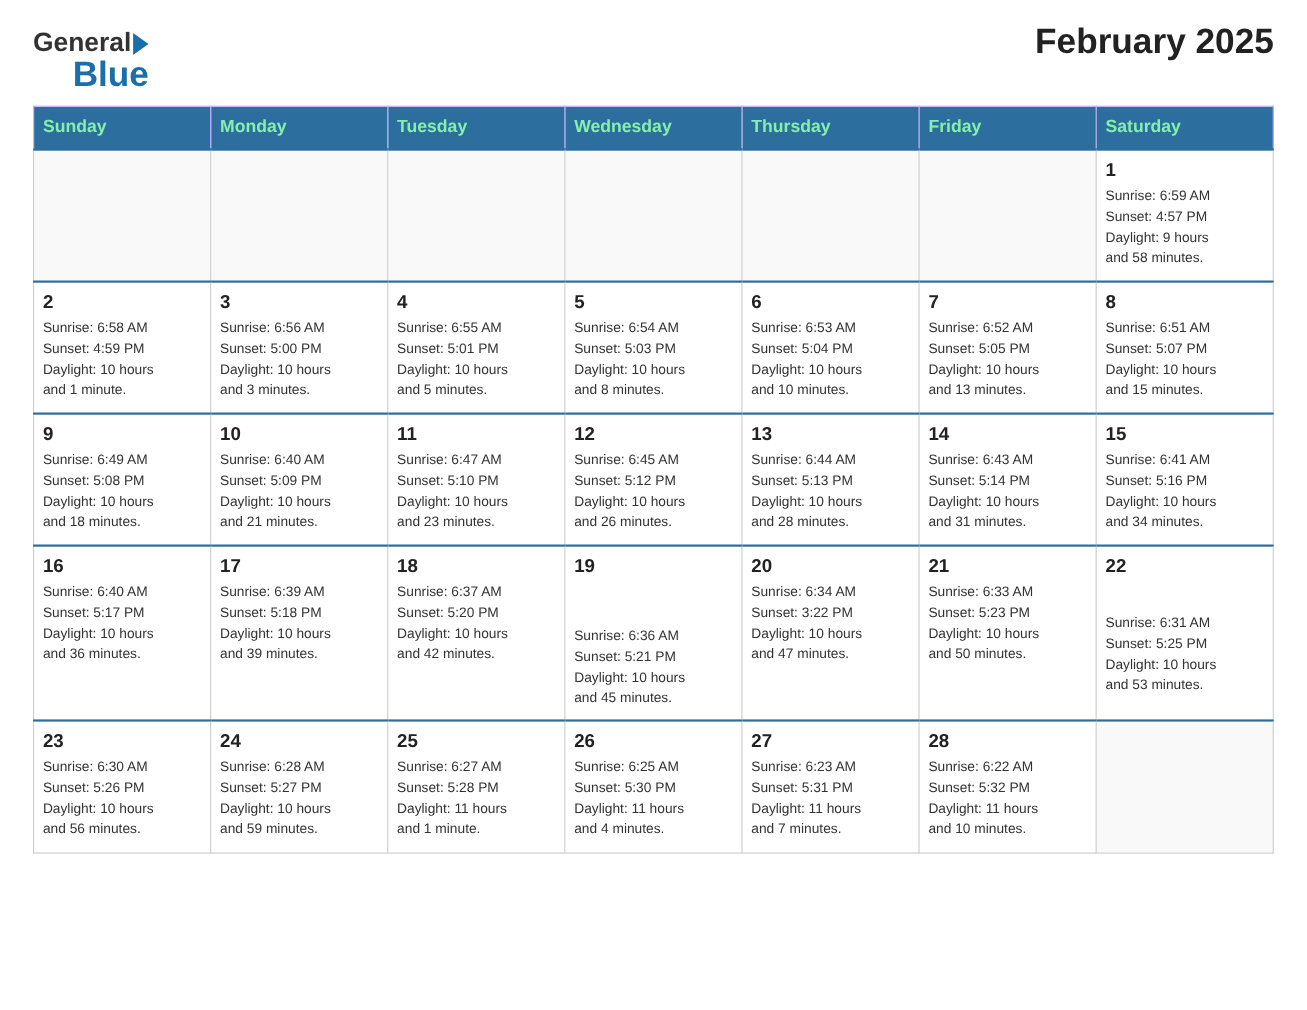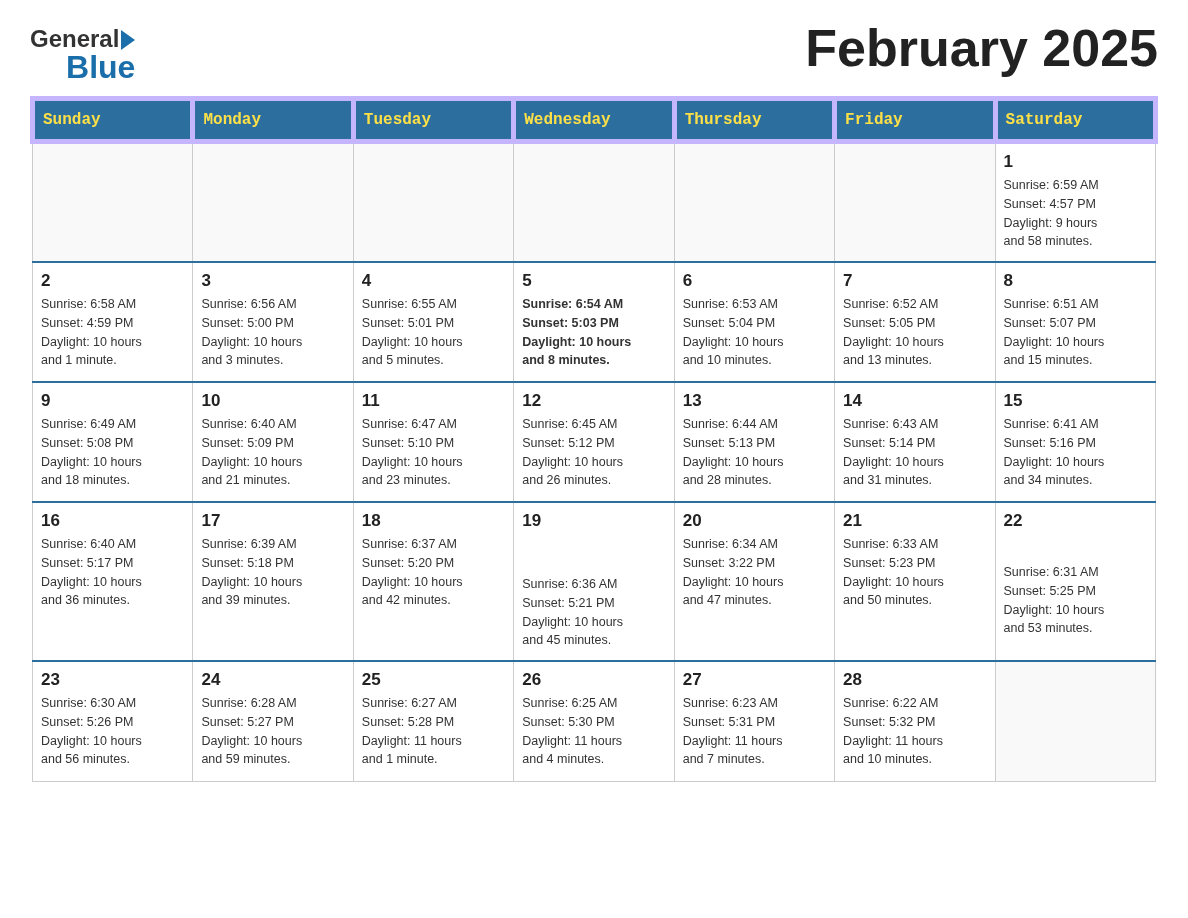--- a/index.html
+++ b/index.html
@@ -22,46 +22,45 @@
     .logo-area {
       display: flex;
       flex-direction: column;
       align-items: flex-end;
       padding-top: 5px;
     }
     .title-area {
       text-align: right;
     }
     .calendar-title {
-      font-size: 52px;
+      font-size: 32px;
       font-weight: 900;
       color: #222;
       line-height: 1.1;
     }
     .calendar-subtitle {
       font-size: 20px;
       color: #444;
       margin-top: 4px;
     }
 
     
     .calendar {
       width: 100%;
       border-collapse: collapse;
       margin-top: 10px;
     }
     .calendar th {
       background-color: #2c6e9e;
-      color: #fde047;
+      color: #86efac;
       font-size: 16px;
       font-weight: bold;
       padding: 10px 8px;
       text-align: left;
-      border: 5px solid #c4b5fd;
-      font-family: Liberation Mono, monospace;
+      border: 1px solid #c4b5fd;
     }
     .calendar td {
       vertical-align: top;
       border: 1px solid #ccc;
       border-top: 2px solid #2c6e9e;
       padding: 8px 8px 10px 8px;
       width: calc(100% / 7);
       min-height: 110px;
       height: 120px;
       font-size: 13px;
@@ -176,21 +175,21 @@
         </td>
         <td>
           <span class="day-number">4</span>
           <div class="day-info" style="white-space: pre-line;">Sunrise: 6:55 AM
 Sunset: 5:01 PM
 Daylight: 10 hours
 and 5 minutes.</div>
         </td>
         <td>
           <span class="day-number">5</span>
-          <div class="day-info" style="white-space: pre-line; font-weight: bold;">Sunrise: 6:54 AM
+          <div class="day-info" style="white-space: pre-line;">Sunrise: 6:54 AM
 Sunset: 5:03 PM
 Daylight: 10 hours
 and 8 minutes.</div>
         </td>
         <td>
           <span class="day-number">6</span>
           <div class="day-info" style="white-space: pre-line;">Sunrise: 6:53 AM
 Sunset: 5:04 PM
 Daylight: 10 hours
 and 10 minutes.</div>

